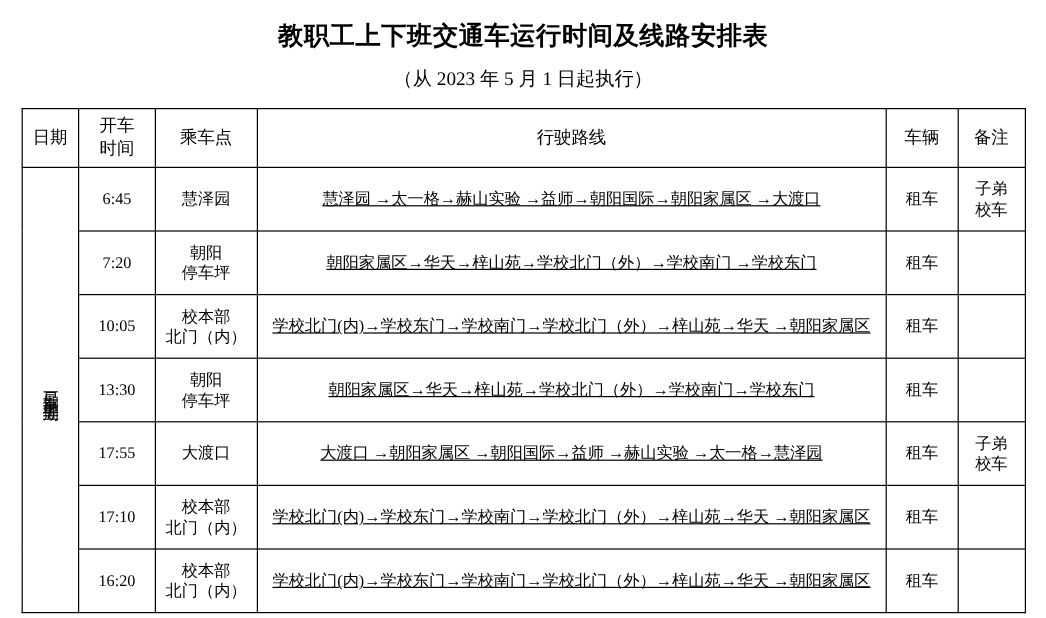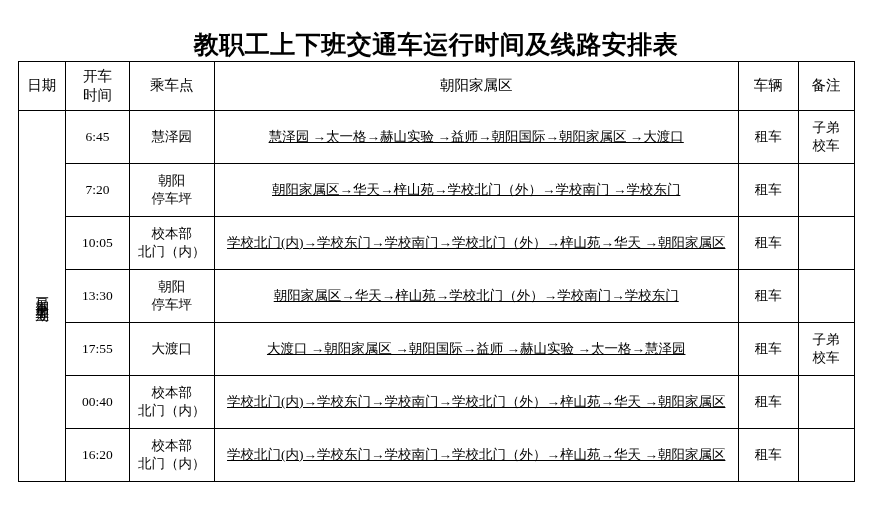--- a/index.html
+++ b/index.html
@@ -15,24 +15,24 @@
     overflow: hidden;
   }
   .page {
     width: 872px;
     height: 515px;
     position: relative;
     box-sizing: border-box;
   }
   .doc-title {
     text-align: center;
-    font-size: 25px;
+    font-size: 21px;
     font-weight: bold;
     letter-spacing: 0.5px;
-    margin-top: 30px;
+    margin-top: 18px;
     line-height: 1.2;
   }
   .doc-subtitle {
     text-align: center;
     font-size: 16px;
     margin-top: 14px;
     margin-bottom: 14px;
     line-height: 1.2;
   }
   table.schedule {
@@ -85,39 +85,40 @@
     line-height: 1.5;
     letter-spacing: 2px;
   }
 </style>
 </head>
 <body>
 
 <div class="page">
 
   <div class="doc-title">教职工上下班交通车运行时间及线路安排表</div>
+  <div class="doc-subtitle">（从 2023 年 5 月 1 日起执行）</div>
 
   <table class="schedule">
     <colgroup>
       <col class="col-date">
       <col class="col-time">
       <col class="col-stop">
       <col class="col-route">
       <col class="col-vehicle">
       <col class="col-remark">
     </colgroup>
     <thead>
       <tr>
         <th>日期</th>
         <th>
           <span class="two-line">开车</span>
           <span class="two-line">时间</span>
         </th>
         <th>乘车点</th>
-        <th>朝阳家属区</th>
+        <th>行驶路线</th>
         <th>车辆</th>
         <th>备注</th>
       </tr>
     </thead>
     <tbody>
       <tr>
         <td class="date-cell" rowspan="7">
           <span class="vertical-text">星期一至星期五</span>
         </td>
         <td class="row-cell">6:45</td>
@@ -178,21 +179,21 @@
           <span class="two-line"></span>
         </td>
         <td class="row-cell route-cell">大渡口 →朝阳家属区 →朝阳国际→益师 →赫山实验 →太一格→慧泽园</td>
         <td class="row-cell">租车</td>
         <td class="row-cell">
           <span class="two-line">子弟</span>
           <span class="two-line">校车</span>
         </td>
       </tr>
       <tr>
-        <td class="row-cell">00:40</td>
+        <td class="row-cell">17:10</td>
         <td class="row-cell">
           <span class="two-line">校本部</span>
           <span class="two-line">北门（内）</span>
         </td>
         <td class="row-cell route-cell">学校北门(内)→学校东门→学校南门→学校北门（外）→梓山苑→华天 →朝阳家属区</td>
         <td class="row-cell">租车</td>
         <td class="row-cell">
           <span class="two-line"></span>
           <span class="two-line"></span>
         </td>

